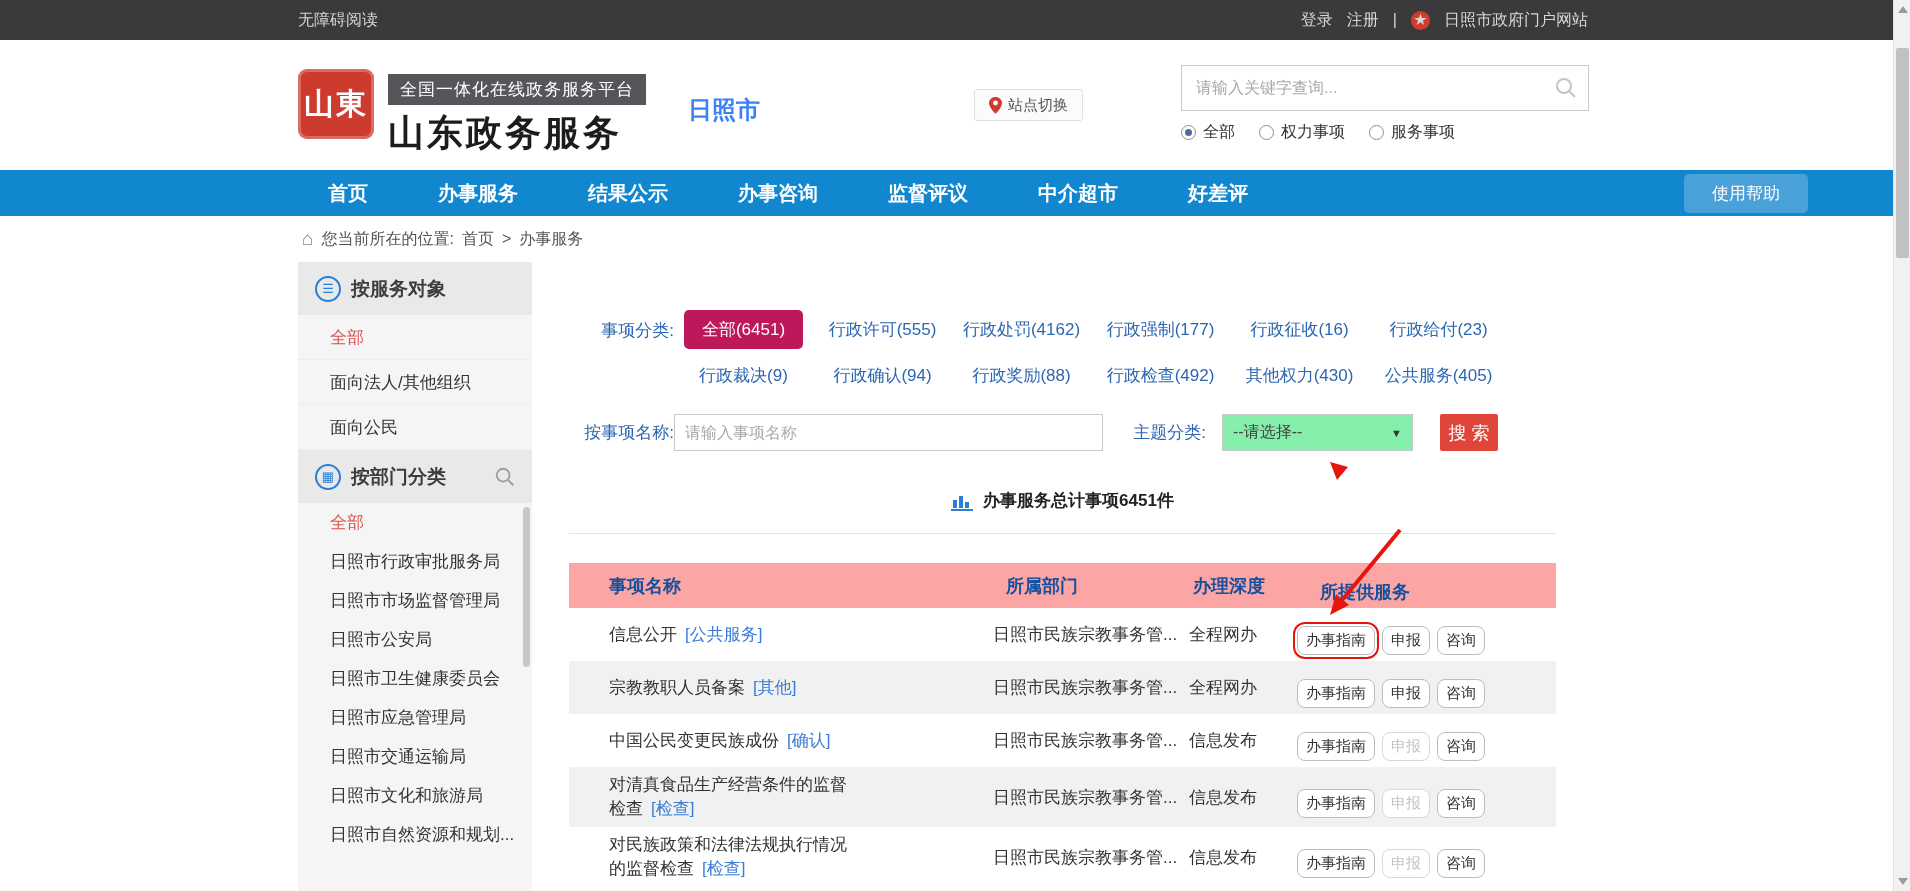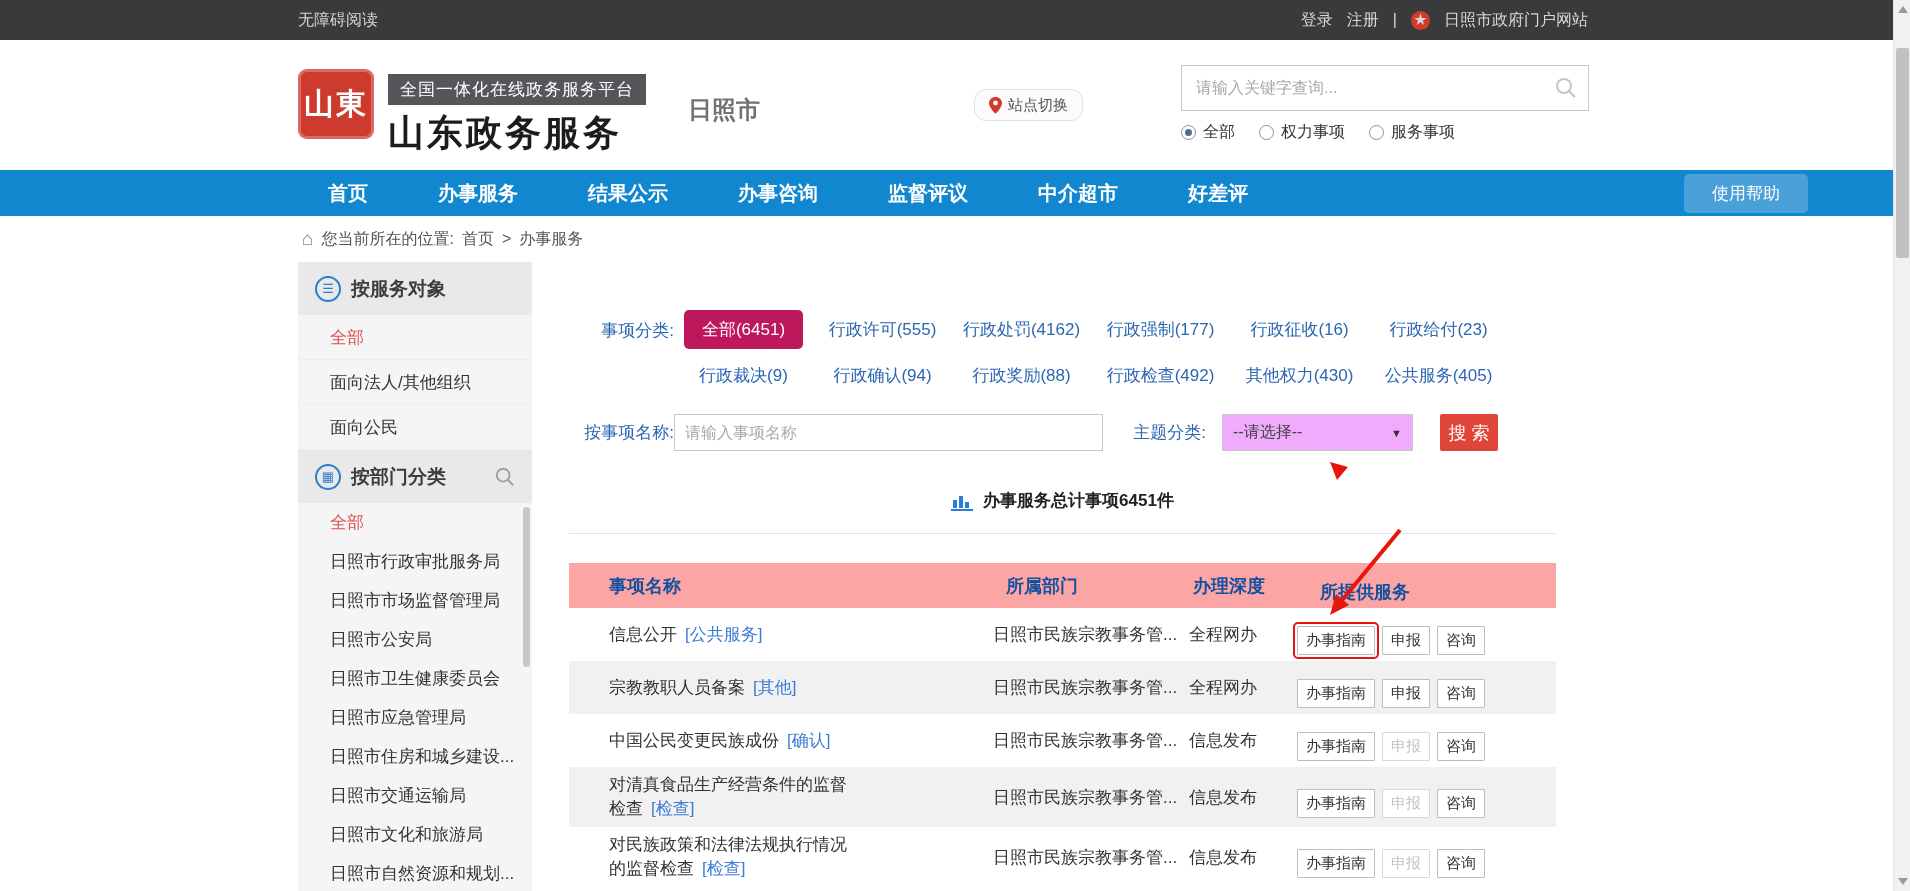--- a/index.html
+++ b/index.html
@@ -17,22 +17,22 @@
   .tb-sep { color:#9a9a9a; }
 
   
   .header { height:130px; background:#fff; }
   .header-inner { margin-left:298px; width:1290px; height:100%; position:relative; }
   .seal { position:absolute; left:0; top:29px; width:76px; height:70px; background:#cd3a2e; border-radius:9px; display:flex; align-items:center; justify-content:center; box-shadow:inset 0 0 0 3px rgba(255,255,255,.25); }
   .seal-char { color:#fff; font-family:"Liberation Serif","DejaVu Serif",serif; font-weight:bold; font-size:30px; letter-spacing:2px; }
   .brand-block { position:absolute; left:90px; top:34px; }
   .badge { display:inline-block; background:#55565a; color:#fff; font-size:17px; padding:4px 12px; letter-spacing:1px; }
   .brand { font-size:36px; font-weight:bold; color:#1c1c1c; letter-spacing:3px; margin-top:4px; }
-  .city { position:absolute; left:390px; top:54px; font-size:24px; font-weight:bold; color:#737373; }
-  .site-switch { position:absolute; left:676px; top:49px; height:32px; padding:0 14px; border:1px solid #e0e0e0; background:#fbfbfb; border-radius:12px; font-size:15px; color:#555; display:flex; align-items:center; gap:6px; }
+  .city { position:absolute; left:390px; top:54px; font-size:24px; font-weight:bold; color:#3b82f6; }
+  .site-switch { position:absolute; left:676px; top:49px; height:32px; padding:0 14px; border:1px solid #e0e0e0; background:#fbfbfb; border-radius:3px; font-size:15px; color:#555; display:flex; align-items:center; gap:6px; }
   .search-block { position:absolute; left:883px; top:25px; width:408px; }
   .search-box { width:100%; height:46px; border:1px solid #c9c9c9; display:flex; align-items:center; padding:0 10px 0 14px; }
   .search-box input { flex:1; border:none; font-size:16px; color:#333; }
   .search-box input::placeholder { color:#a9a9a9; }
   .scopes { display:flex; align-items:center; gap:24px; margin-top:11px; }
   .radio { display:flex; align-items:center; gap:7px; font-size:16px; color:#333; cursor:pointer; }
   .rdot { width:15px; height:15px; border:1px solid #8f8f8f; border-radius:50%; background:#fff; position:relative; }
   .rdot.sel::after { content:""; position:absolute; left:3px; top:3px; width:7px; height:7px; border-radius:50%; background:#4a6f9b; }
 
   
@@ -67,21 +67,21 @@
   .filter-row { display:flex; }
   .filter-label { width:105px; text-align:right; font-size:17px; color:#2d66b1; padding-top:9px; flex:none; }
   .cat-grid { display:grid; grid-template-columns:repeat(6,139px); row-gap:15px; margin-left:0; }
   .cat-cell { display:flex; justify-content:center; align-items:center; }
   .cat-link { font-size:17px; color:#2d66b1; cursor:pointer; white-space:nowrap; }
   .cat-pill { background:#be185d; color:#fff; font-size:17px; padding:8px 18px; border-radius:5px; cursor:pointer; white-space:nowrap; }
   .name-row { display:flex; align-items:center; margin-top:27px; }
   .name-input { width:429px; height:37px; border:1px solid #c9c9c9; padding:0 10px; font-size:16px; color:#333; }
   .name-input::placeholder { color:#a9a9a9; }
   .theme-label { margin-left:18px; width:85px; text-align:right; font-size:17px; color:#2d66b1; flex:none; }
-  .theme-select { margin-left:16px; width:191px; height:37px; border:1px solid #c9c9c9; display:flex; align-items:center; justify-content:space-between; padding:0 10px; font-size:16px; color:#444; cursor:pointer; background:#f0abfc; }
+  .theme-select { margin-left:16px; width:191px; height:37px; border:1px solid #c9c9c9; display:flex; align-items:center; justify-content:space-between; padding:0 10px; font-size:16px; color:#444; cursor:pointer; background:#86efac; }
   .dd-arrow { font-size:11px; color:#333; }
   .search-btn { margin-left:27px; width:58px; height:37px; background:#e0453a; color:#fff; font-size:18px; border-radius:2px; }
   .summary { margin-top:38px; display:flex; align-items:center; justify-content:center; gap:10px; }
   .summary-text { font-size:17px; font-weight:bold; color:#222; }
   .divider { margin-top:21px; border-top:1px solid #e3e3e3; }
 
   
   .table { margin-top:29px; }
   .thead { height:45px; background:#fca5a5; display:flex; align-items:center; }
   .th { font-size:18px; font-weight:bold; color:#15509e; }
@@ -90,21 +90,21 @@
   .col-name { width:415px; padding-left:40px; flex:none; }
   .col-dept { width:205px; padding-left:9px; flex:none; }
   .col-depth { width:100px; flex:none; }
   .col-svc { flex:1; display:flex; align-items:center; gap:7px; padding-left:8px;margin-top:12px; }
   .thead .col-dept { padding-left:22px; }
   .thead .col-depth { padding-left:4px; }
   .thead .col-svc { padding-left:31px; }
   .nmwrap { max-width:252px; font-size:17px; line-height:24px; color:#333; }
   .tag { color:#3a7bd5; cursor:pointer; margin-left:8px; white-space:nowrap; }
   .td-text { font-size:17px; color:#333; }
-  .sbtn { border:1px solid #bdbdbd; background:#fff; font-size:15px; color:#333; padding:4px 8px; border-radius:1px; white-space:nowrap; }
+  .sbtn { border:1px solid #bdbdbd; background:#fff; font-size:15px; color:#333; padding:4px 8px; border-radius:8px; white-space:nowrap; }
   .sbtn.disabled { color:#c3c3c3; border-color:#d8d8d8; cursor:default; }
   .sbtn.hl { outline:2px solid #e8150c; outline-offset:2px; }
 
   
   .page-scrollbar { position:absolute; right:0; top:0; width:17px; height:891px; background:#f1f1f1; border-left:1px solid #e2e2e2; cursor:pointer; }
   .page-scrollbar .thumb { position:absolute; left:2px; top:48px; width:13px; height:210px; background:#c1c1c1; border-radius:2px; }
   .sb-arrow { position:absolute; left:4px; width:0; height:0; }
   .sb-up { top:6px; border-left:5px solid transparent; border-right:5px solid transparent; border-bottom:7px solid #9a9a9a; }
   .sb-down { bottom:6px; border-left:5px solid transparent; border-right:5px solid transparent; border-top:7px solid #9a9a9a; }
   .anno { position:absolute; left:0; top:0; pointer-events:none; }
@@ -213,21 +213,20 @@
           <line x1="15.5" y1="15.5" x2="21" y2="21" stroke="#9d9d9d" stroke-width="2"></line>
         </svg>
     </div>
     <div class="side-list dept-list">
       <div class="side-item red">全部</div>
       <div class="side-item">日照市行政审批服务局</div>
       <div class="side-item">日照市市场监督管理局</div>
       <div class="side-item">日照市公安局</div>
       <div class="side-item">日照市卫生健康委员会</div>
       <div class="side-item">日照市应急管理局</div>
-      <div class="side-item">日照市住房和城乡建设...</div>
       <div class="side-item">日照市交通运输局</div>
       <div class="side-item">日照市文化和旅游局</div>
       <div class="side-item">日照市自然资源和规划...</div>
     </div>
     <div class="side-scroll"></div>
   </aside>
 
   <main class="main">
 
     <div class="filter-row">

